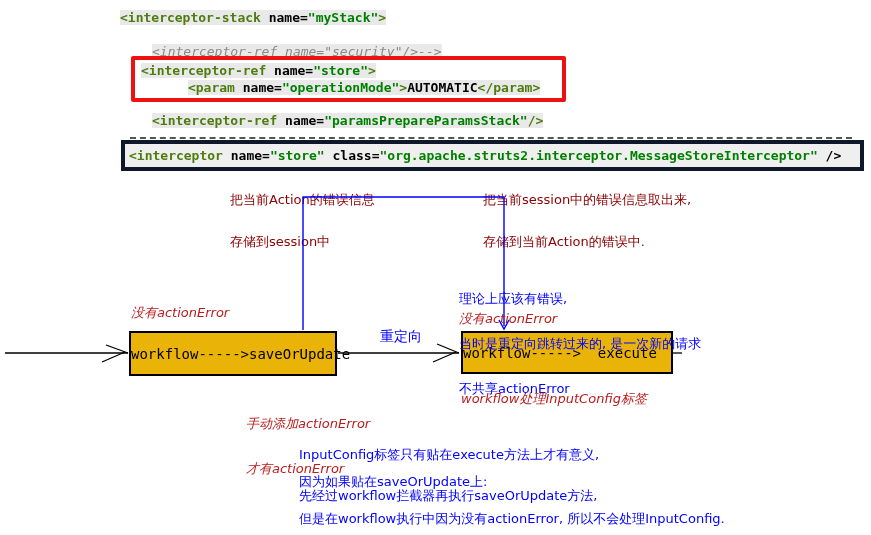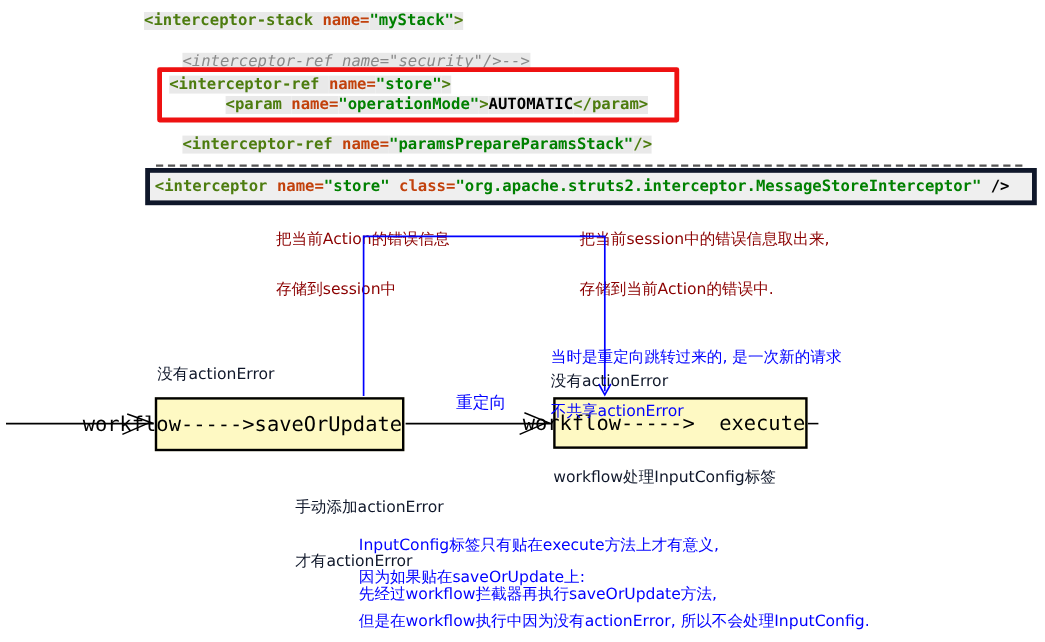--- a/index.html
+++ b/index.html
@@ -4,40 +4,40 @@
 <style>
   html,body{margin:0;padding:0;background:#fff;}
   #canvas{position:relative;width:871px;height:535px;background:#fff;overflow:hidden;
           font-family:"DejaVu Sans",sans-serif;}
   .abs{position:absolute;}
   
   .code{font-family:"DejaVu Sans Mono","Liberation Mono",monospace;font-size:13px;
         line-height:17px;white-space:pre;}
   .code span{font-weight:bold;}
   .tok-tag{color:#4d7c0f;}
-  .tok-attr{color:#c2410c;}
+  .tok-attr{color:#000000;}
   .tok-val{color:#008000;}
   .tok-txt{color:#000000;}
   .tok-cmt{color:#8a8a8a;font-style:italic;font-weight:normal !important;}
   .tok-indent{background:transparent !important;}
   .code-hl span{background:#e9e9e9;}
   
   .red-box{border:4px solid #ee1111;border-radius:2px;padding:2px 6px 2px 6px;}
   
   .def-box{border:4px solid #0f172a;background:#efefef;display:flex;align-items:center;
            padding-left:4px;}
   .clip-dashes{border-top:2px dashed #555;}
   
-  .flow-box{border:2px solid #000;background:#fef9c3;display:flex;align-items:center;
-            justify-content:flex-end;font-family:"DejaVu Sans Mono","Liberation Mono",monospace;
-            font-size:17px;white-space:pre;color:#000;}
+  .flow-box{border:2px solid #000;background:#eab308;display:flex;align-items:center;
+            justify-content:flex-start;font-family:"DejaVu Sans Mono","Liberation Mono",monospace;
+            font-size:14px;white-space:pre;color:#000;}
   .note{font-size:13px;line-height:15px;white-space:pre;}
   .maroon{color:#8b0000;line-height:14px;}
   .blue{color:#0000ff;}
-  .red{color:#0f172a;}
+  .red{color:#b91c1c;font-style:italic;}
   .redirect{color:#0000ff;font-size:14px;}
   svg{pointer-events:none;}
 </style>
 </head>
 <body>
 
 <div id="canvas">
 
   <div class="abs code code-hl" style="left:120px;top:9px;"><span class="tok-tag">&lt;interceptor-stack </span><span class="tok-attr">name=</span><span class="tok-val">"myStack"</span><span class="tok-tag">&gt;</span></div>
   <div class="abs code code-hl" style="left:152px;top:43px;"><span class="tok-cmt">&lt;interceptor-ref name="security"/&gt;--&gt;</span></div>
@@ -83,20 +83,21 @@
   </div>
   <div class="abs flow-box" style="left:461px;top:331px;width:208px;height:39px;">
     <span>workflow-----&gt;  execute</span>
   </div>
 
   <div class="abs note red" style="left:131px;top:305px;">没有actionError</div>
 
   <div class="abs note redirect" style="left:380px;top:329px;">重定向</div>
 
   <div class="abs note blue" style="left:459px;top:261px;">
+    <div>理论上应该有错误,</div>
     <div>当时是重定向跳转过来的, 是一次新的请求</div>
     <div>不共享actionError</div>
   </div>
   <div class="abs note red" style="left:459px;top:311px;">没有actionError</div>
 
   <div class="abs note red" style="left:246px;top:386px;">
     <div>手动添加actionError</div>
     <div>才有actionError</div>
   </div>
   <div class="abs note red" style="left:461px;top:391px;">workflow处理InputConfig标签</div>

